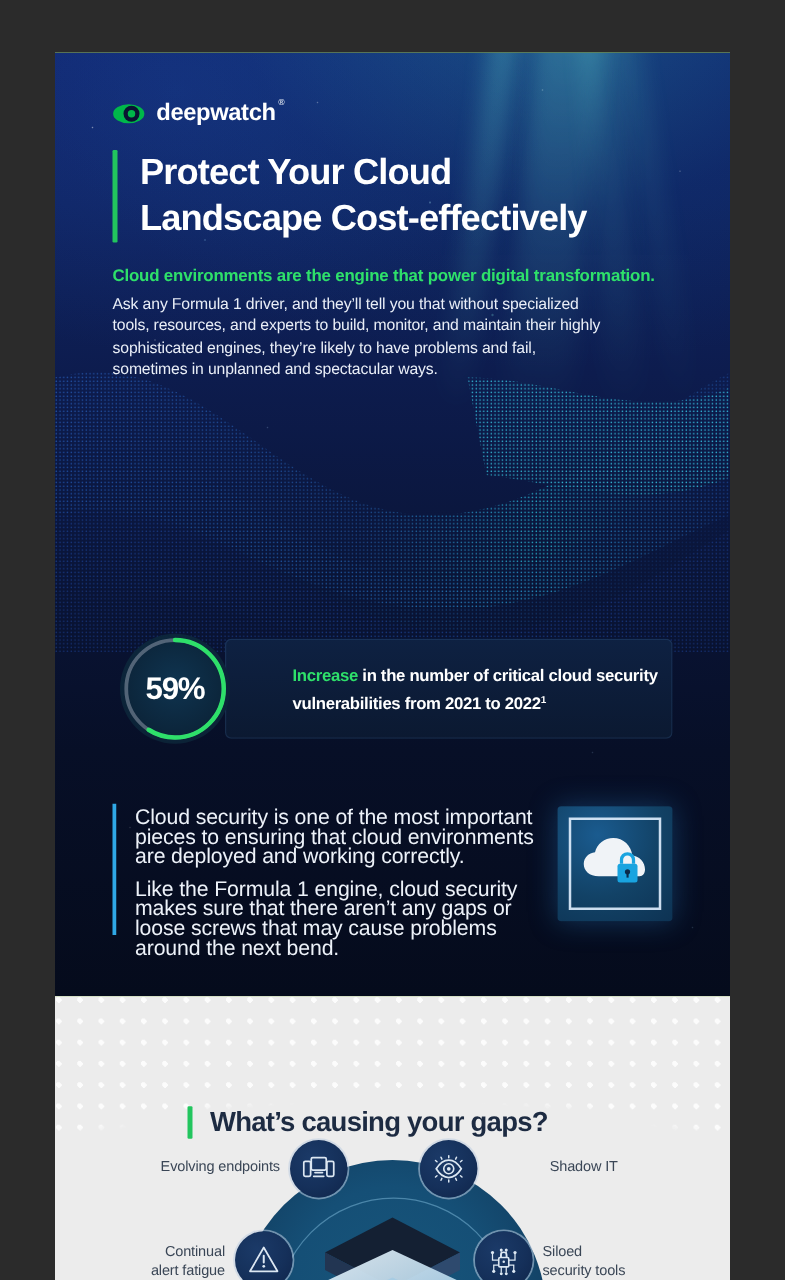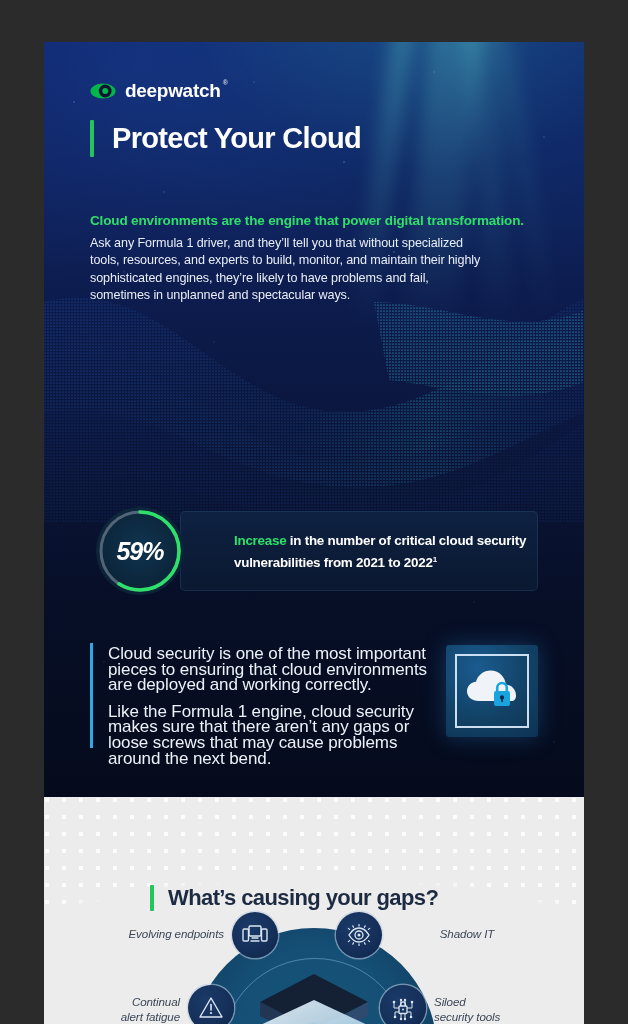--- a/index.html
+++ b/index.html
@@ -73,21 +73,21 @@
   .statwrap{position:absolute;left:46px;top:459px;width:448px;height:100px;}
   .statpanel{position:absolute;left:90px;top:10px;width:358px;height:80px;border-radius:5px;
     background:linear-gradient(180deg,#0e2142 0%,#0b1931 100%);
     box-shadow:inset 0 0 0 1px rgba(80,130,190,.18);}
   .stattext{position:absolute;left:144px;top:30px;width:300px;color:#fff;
     font-size:13.4px;line-height:19px;font-weight:700;letter-spacing:-.25px;}
   .stattext .hl{color:#2ee06a;}
   .stattext sup{font-size:8px;vertical-align:super;}
   .ring{position:absolute;left:0;top:0;width:100px;height:100px;}
   .ringpct{position:absolute;left:0;top:0;width:100px;height:100px;display:flex;
-    align-items:center;justify-content:center;color:#fff;font-size:25px;font-weight:700;letter-spacing:-1px;font-style:italic;}
+    align-items:center;justify-content:center;color:#fff;font-size:25px;font-weight:700;letter-spacing:-1px;}
 
   
   .quotewrap{position:absolute;left:46px;top:601px;width:448px;height:105px;}
   .qbar{position:absolute;left:0;top:0;width:3px;height:105px;background:#2fa8e6;}
   .qtext{position:absolute;left:18px;top:3px;width:330px;color:#edf2f9;
     font-size:17px;line-height:15.6px;letter-spacing:-.1px;}
   .qtext p{margin:0 0 11px 0;}
   .iconbox{position:absolute;left:356px;top:2px;width:92px;height:92px;border-radius:3px;
     background:radial-gradient(120% 120% at 35% 25%,#1a5b8f 0%,#124266 45%,#0b2b4a 100%);
     box-shadow:0 0 22px rgba(40,130,200,.35);}
@@ -118,21 +118,21 @@
 
   .node{position:absolute;width:46px;height:46px;border-radius:50%;
     background:radial-gradient(circle at 38% 32%,#1b3a68 0%,#15305a 55%,#0f2449 100%);
     box-shadow:0 0 0 1.5px rgba(190,205,225,.55);
     display:flex;align-items:center;justify-content:center;}
   .n-endpoints{left:188px;top:-16px;}
   .n-shadow{left:292px;top:-16px;}
   .n-alert{left:144px;top:57px;}
   .n-siloed{left:336px;top:57px;}
 
-  .lbl{position:absolute;color:#3a4656;font-size:11.6px;line-height:15px;letter-spacing:-.1px;font-style:italic;}
+  .lbl{position:absolute;color:#3a4656;font-size:11.6px;line-height:15px;letter-spacing:-.1px;}
   .lbl.r{text-align:right;}
   .l-endpoints{left:28px;top:-2px;width:152px;}
   .l-shadow{left:348px;top:-2px;width:150px;text-align:center;}
   .l-alert{left:18px;top:66px;width:118px;}
   .l-siloed{left:390px;top:66px;width:130px;}
 </style>
 </head>
 <body>
 
 <div class="page">
@@ -183,20 +183,21 @@
       <span class="logo-word">
         <span>deepwatch</span>
         <span class="logo-tm">®</span>
       </span>
     </div>
 
     <div class="headline">
       <div class="gbar"></div>
       <div class="h1">
         <div>Protect Your Cloud</div>
+        <div>Landscape Cost-effectively</div>
       </div>
     </div>
 
     <div class="lede">Cloud environments are the engine that power digital transformation.</div>
     <div class="body">Ask any Formula 1 driver, and they’ll tell you that without specialized tools, resources, and experts to build, monitor, and maintain their highly sophisticated engines, they’re likely to have problems and fail, sometimes in unplanned and spectacular ways.</div>
 
     <div class="statwrap">
       <div class="statpanel"></div>
       <svg class="ring" viewBox="0 0 100 100">
         <defs>

